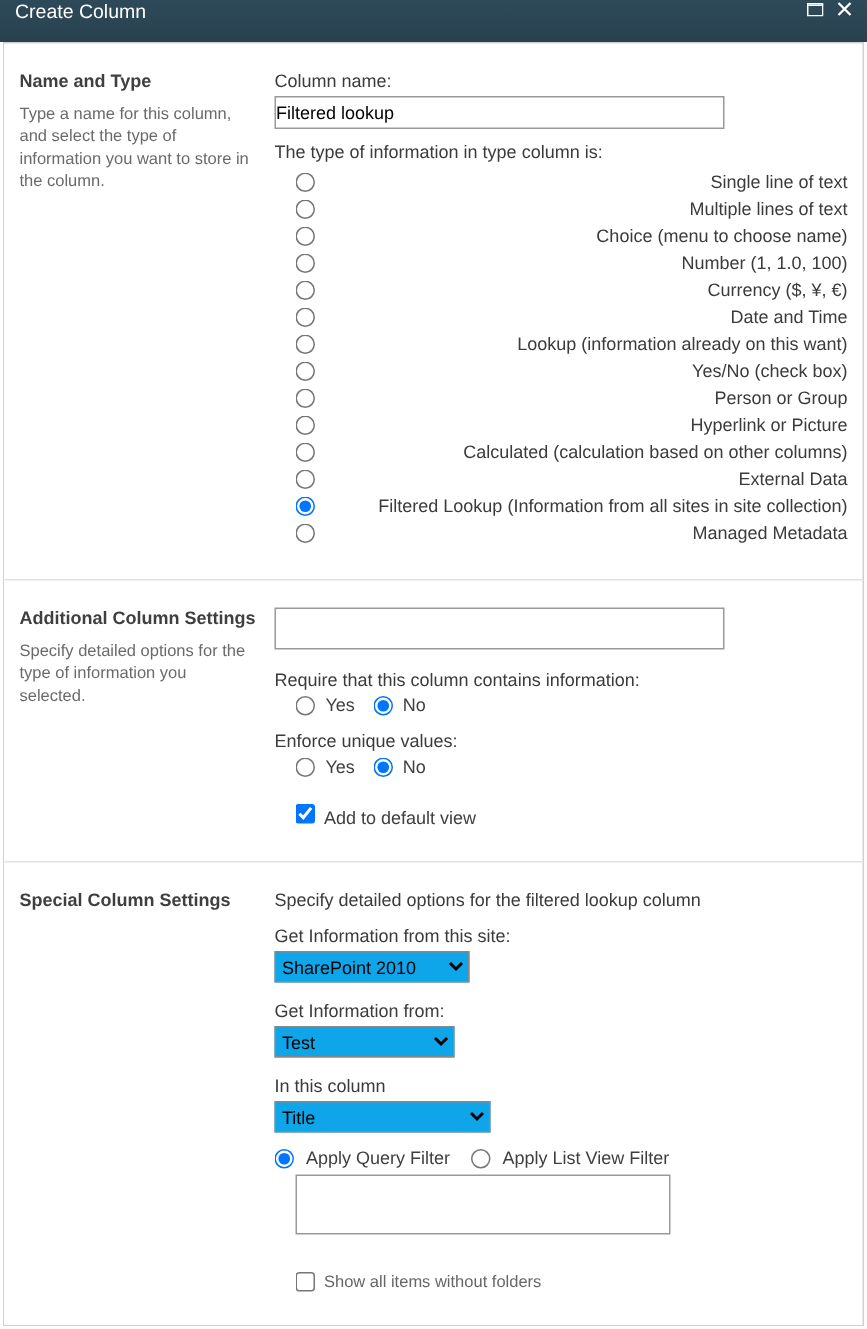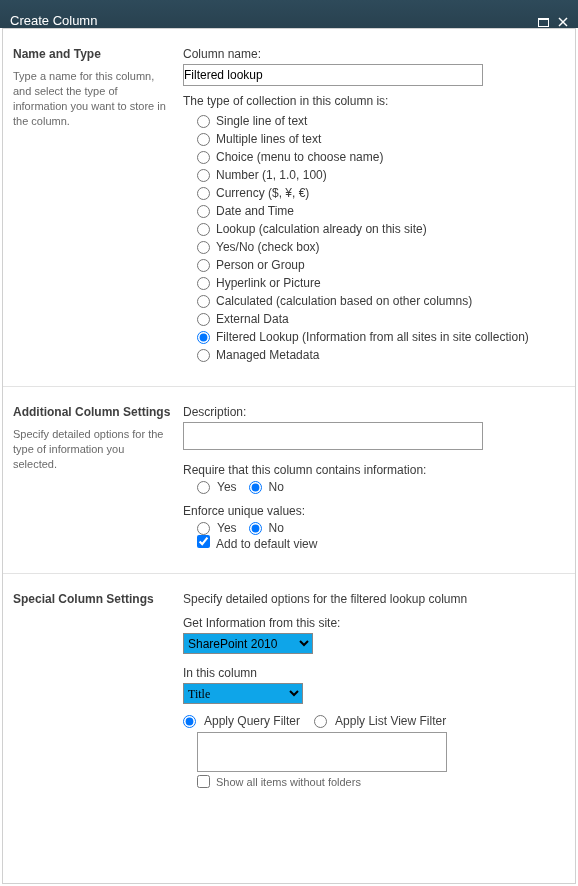--- a/index.html
+++ b/index.html
@@ -11,21 +11,21 @@
     width: 578px;
     height: 886px;
     overflow: hidden;
     position: relative;
   }
   .titlebar {
     background: linear-gradient(to bottom, #2e4a5a 0%, #28414f 100%);
     color: #fff;
     height: 28px;
     display: flex;
-    align-items: flex-end;
+    align-items: flex-start;
     padding: 0 8px 0 10px;
     font-size: 13px;
   }
   .titlebar .title { flex: 1; }
   .titlebar .win-icon {
     width: 14px;
     height: 12px;
     margin-left: 6px;
     display: flex;
     align-items: center;
@@ -83,20 +83,21 @@
     padding: 2px 0;
     font-family: inherit;
     font-size: 12px;
   }
   .radio-list { margin-top: 4px; }
   .radio-row {
     display: flex;
     align-items: center;
     padding: 2px 0;
     margin-left: 14px;
+    justify-content: space-between;
   }
   .radio-row input[type=radio] { margin: 0 6px 0 0; }
   .radio-row label { font-size: 12px; color: #3b3b3b; }
   .textarea-wrap {
     position: relative;
     display: inline-block;
   }
   textarea.desc-area {
     width: 300px;
     height: 28px;
@@ -110,20 +111,21 @@
   .yn-row {
     margin-left: 14px;
     margin-top: 2px;
     display: flex;
     align-items: center;
     gap: 4px;
   }
   .yn-row input[type=radio] { margin: 0 3px 0 0; }
   .yn-row span { margin-right: 8px; }
   .checkbox-row {
+    margin-top: 18px;
     margin-left: 14px;
     display: flex;
     align-items: baseline;
     gap: 6px;
   }
   .checkbox-row input { margin: 0; }
   .block { margin-top: 12px; }
   select.dd {
     width: 130px;
     height: 21px;
@@ -145,21 +147,21 @@
     height: 40px;
     border: 1px solid #999;
     resize: none;
     font-family: inherit;
     font-size: 12px;
     margin-top: 4px;
     margin-left: 14px;
     overflow-y: scroll;
   }
   .cb-inline {
-    margin-top: 0;
+    margin-top: 22px;
     margin-left: 14px;
     display: flex;
     align-items: center;
     gap: 6px;
     font-size: 11px;
     color: #666;
   }
   .cb-inline input { margin: 0; }
 </style>
 </head>
@@ -184,21 +186,21 @@
 <div class="content-wrap">
 
   <div class="section">
     <div class="leftcol">
       <div class="heading">Name and Type</div>
       <div class="desc">Type a name for this column, and select the type of information you want to store in the column.</div>
     </div>
     <div class="rightcol">
       <div class="field-label">Column name:</div>
       <input type="text" class="text-input" value="Filtered lookup" style="">
-      <div class="field-label" style="margin-top:8px;">The type of collection in this column is:</div>
+      <div class="field-label" style="margin-top:8px;">The type of information in type column is:</div>
       <div class="radio-list" id="type-radio-list">
           <div class="radio-row">
             <input type="radio" name="coltype" style="">
             <label>Single line of text</label>
           </div>
           <div class="radio-row">
             <input type="radio" name="coltype" style="">
             <label>Multiple lines of text</label>
           </div>
           <div class="radio-row">
@@ -212,21 +214,21 @@
           <div class="radio-row">
             <input type="radio" name="coltype" style="">
             <label>Currency ($, ¥, €)</label>
           </div>
           <div class="radio-row">
             <input type="radio" name="coltype" style="">
             <label>Date and Time</label>
           </div>
           <div class="radio-row">
             <input type="radio" name="coltype" style="">
-            <label>Lookup (calculation already on this site)</label>
+            <label>Lookup (information already on this want)</label>
           </div>
           <div class="radio-row">
             <input type="radio" name="coltype" style="">
             <label>Yes/No (check box)</label>
           </div>
           <div class="radio-row">
             <input type="radio" name="coltype" style="">
             <label>Person or Group</label>
           </div>
           <div class="radio-row">
@@ -252,21 +254,20 @@
         </div>
     </div>
   </div>
 
   <div class="section">
     <div class="leftcol">
       <div class="heading">Additional Column Settings</div>
       <div class="desc">Specify detailed options for the type of information you selected.</div>
     </div>
     <div class="rightcol">
-      <div class="field-label">Description:</div>
       <div class="textarea-wrap">
         <textarea class="desc-area" style=""></textarea>
       </div>
 
       <div class="field-label" style="margin-top:10px;">Require that this column contains information:</div>
       <div class="yn-row">
         <input type="radio" name="req" style="">
           <span>Yes</span>
         <input type="radio" name="req" checked="" style="">
           <span>No</span>
@@ -294,24 +295,30 @@
     <div class="rightcol">
       <div class="field-label" style="margin-bottom:10px;">Specify detailed options for the filtered lookup column</div>
 
       <div class="block" style="margin-top:0;">
         <div class="field-label">Get Information from this site:</div>
         <select class="dd">
           <option>SharePoint 2010</option>
         </select>
       </div>
 
+      <div class="block">
+        <div class="field-label">Get Information from:</div>
+        <select class="dd" style="width:120px;">
+          <option>Test</option>
+        </select>
+      </div>
 
       <div class="block">
         <div class="field-label">In this column</div>
-        <select class="dd" style="width:120px;font-family:Liberation Serif, serif;">
+        <select class="dd" style="width:144px;">
           <option>Title</option>
         </select>
       </div>
 
       <div class="filter-radio-row">
         <input type="radio" name="flt" checked="" style="">
           <span>Apply Query Filter</span>
         <input type="radio" name="flt" style="">
           <span>Apply List View Filter</span>
       </div>

